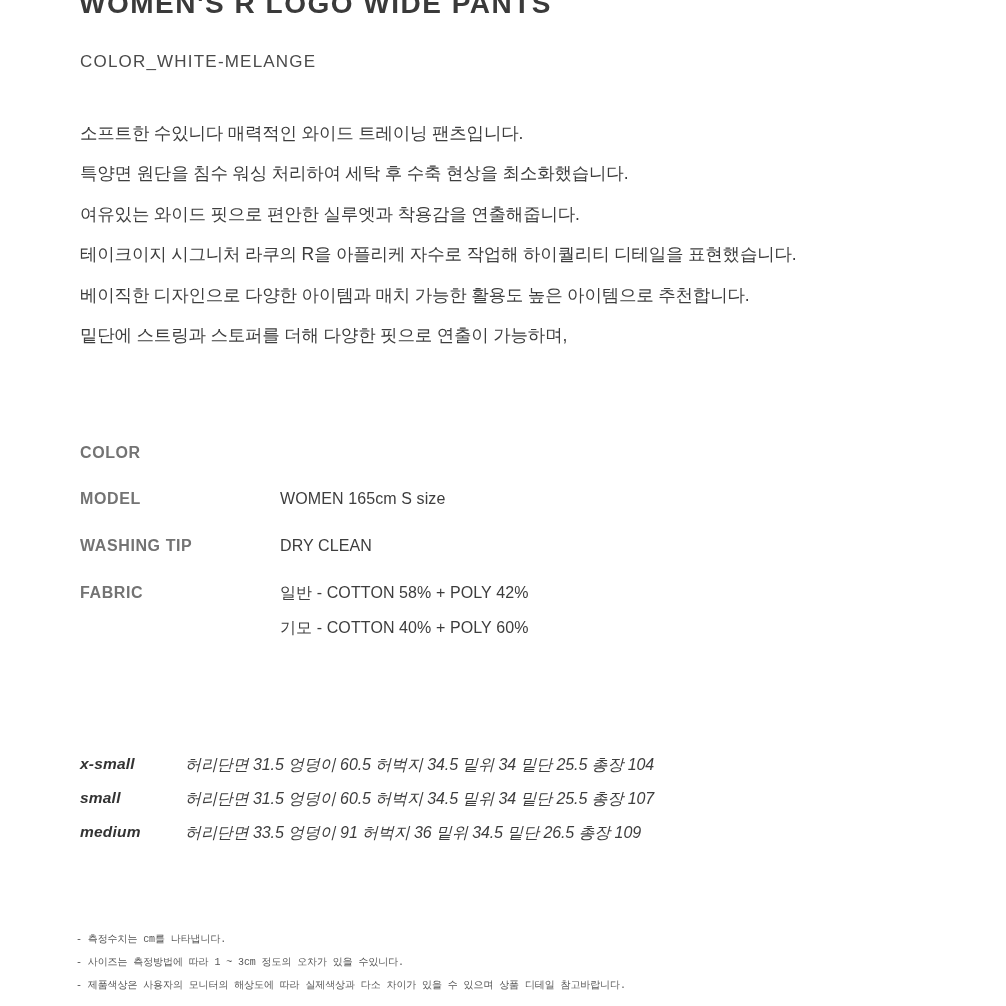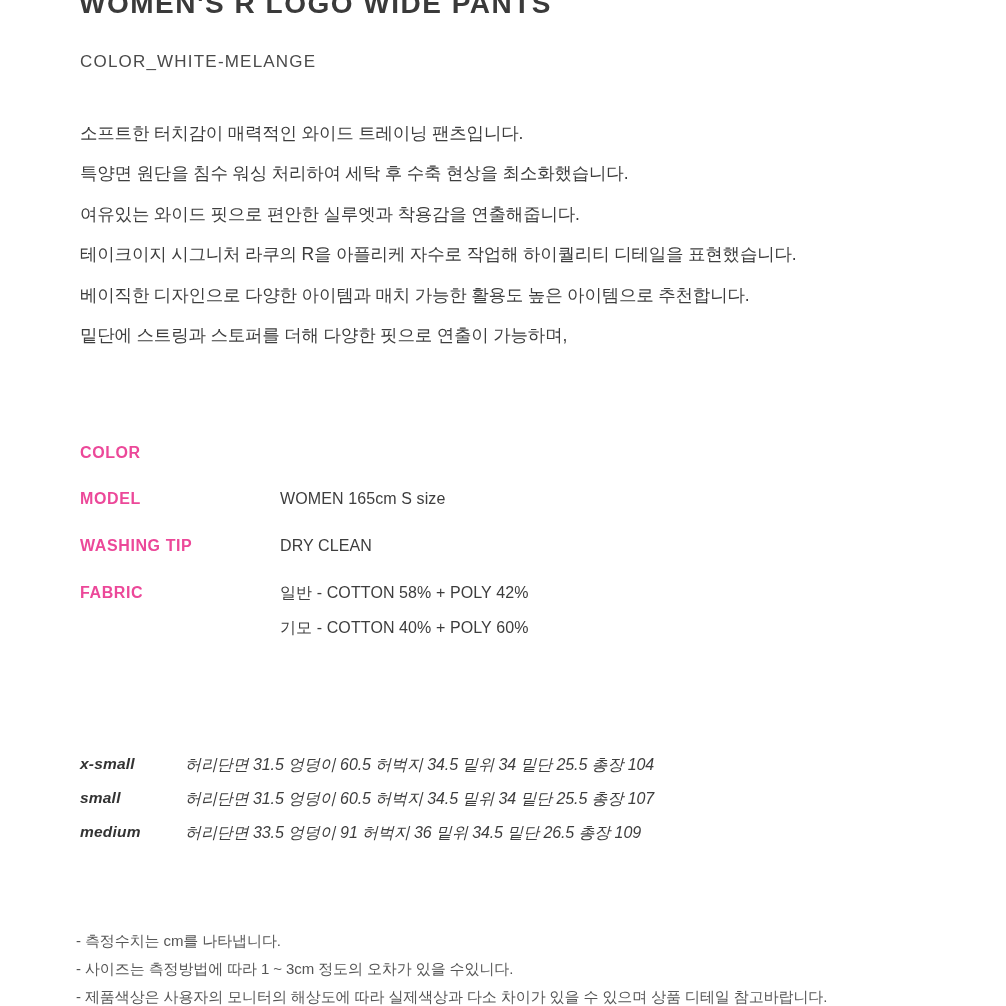--- a/index.html
+++ b/index.html
@@ -72,21 +72,21 @@
     display: flex;
     align-items: flex-start;
     margin-bottom: 27px;
   }
   .spec-label {
     width: 200px;
     flex: 0 0 200px;
     font-size: 16px;
     font-weight: bold;
     letter-spacing: 0.6px;
-    color: #ec4899;
+    color: #737373;
     line-height: 1.2;
   }
   .spec-values {
     flex: 1;
   }
   .spec-value {
     font-size: 16px;
     color: #3d3d3d;
     line-height: 1.25;
     letter-spacing: 0.1px;
@@ -126,39 +126,40 @@
 
   
   .notes {
     position: absolute;
     left: 76px;
     top: 932px;
     width: 900px;
   }
   .notes p {
     margin: 0 0 9px 0;
-    font-size: 15px;
+    font-size: 10px;
     color: #555555;
     letter-spacing: -0.1px;
     white-space: nowrap;
+    font-family: Liberation Mono, monospace;
   }
   .notes p:last-child {
     margin-bottom: 0;
   }
 </style>
 </head>
 <body>
 
 <div class="page">
 
   <div class="title">WOMEN'S R LOGO WIDE PANTS</div>
   <div class="subtitle">COLOR_WHITE-MELANGE</div>
 
   <div class="description">
-    <p>소프트한 터치감이 매력적인 와이드 트레이닝 팬츠입니다.</p>
+    <p>소프트한 수있니다 매력적인 와이드 트레이닝 팬츠입니다.</p>
     <p>특양면 원단을 침수 워싱 처리하여 세탁 후 수축 현상을 최소화했습니다.</p>
     <p>여유있는 와이드 핏으로 편안한 실루엣과 착용감을 연출해줍니다.</p>
     <p>테이크이지 시그니처 라쿠의 R을 아플리케 자수로 작업해 하이퀄리티 디테일을 표현했습니다.</p>
     <p>베이직한 디자인으로 다양한 아이템과 매치 가능한 활용도 높은 아이템으로 추천합니다.</p>
     <p>밑단에 스트링과 스토퍼를 더해 다양한 핏으로 연출이 가능하며,</p>
   </div>
 
   <div class="spec">
 
     <div class="spec-row">

